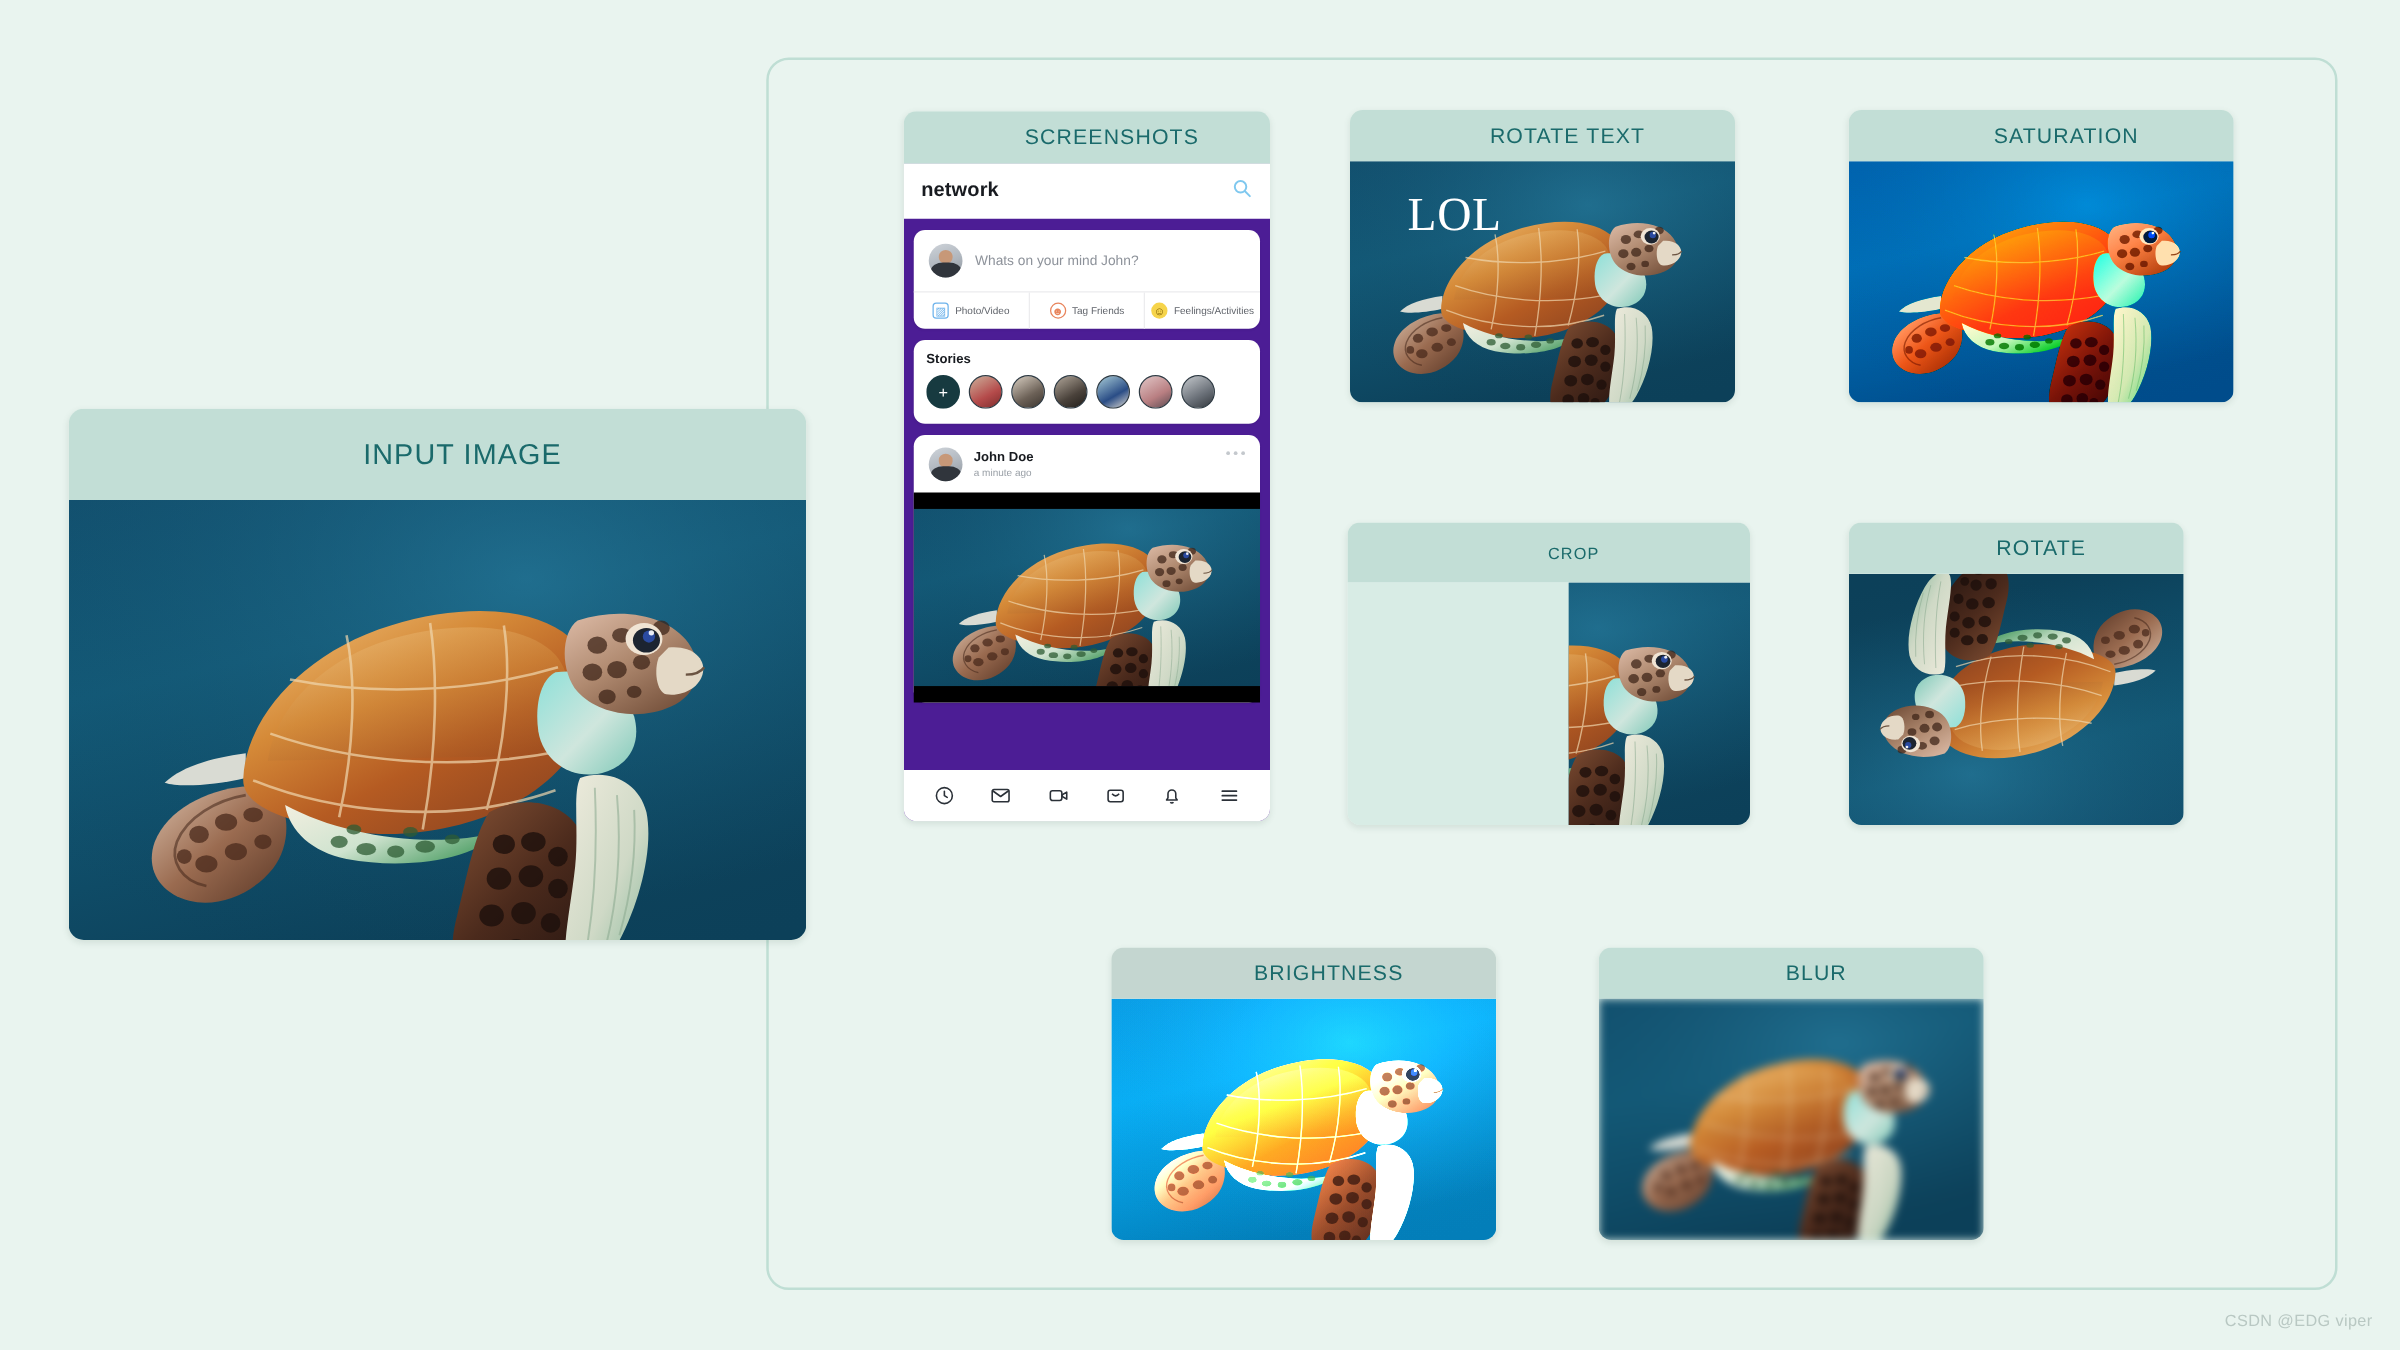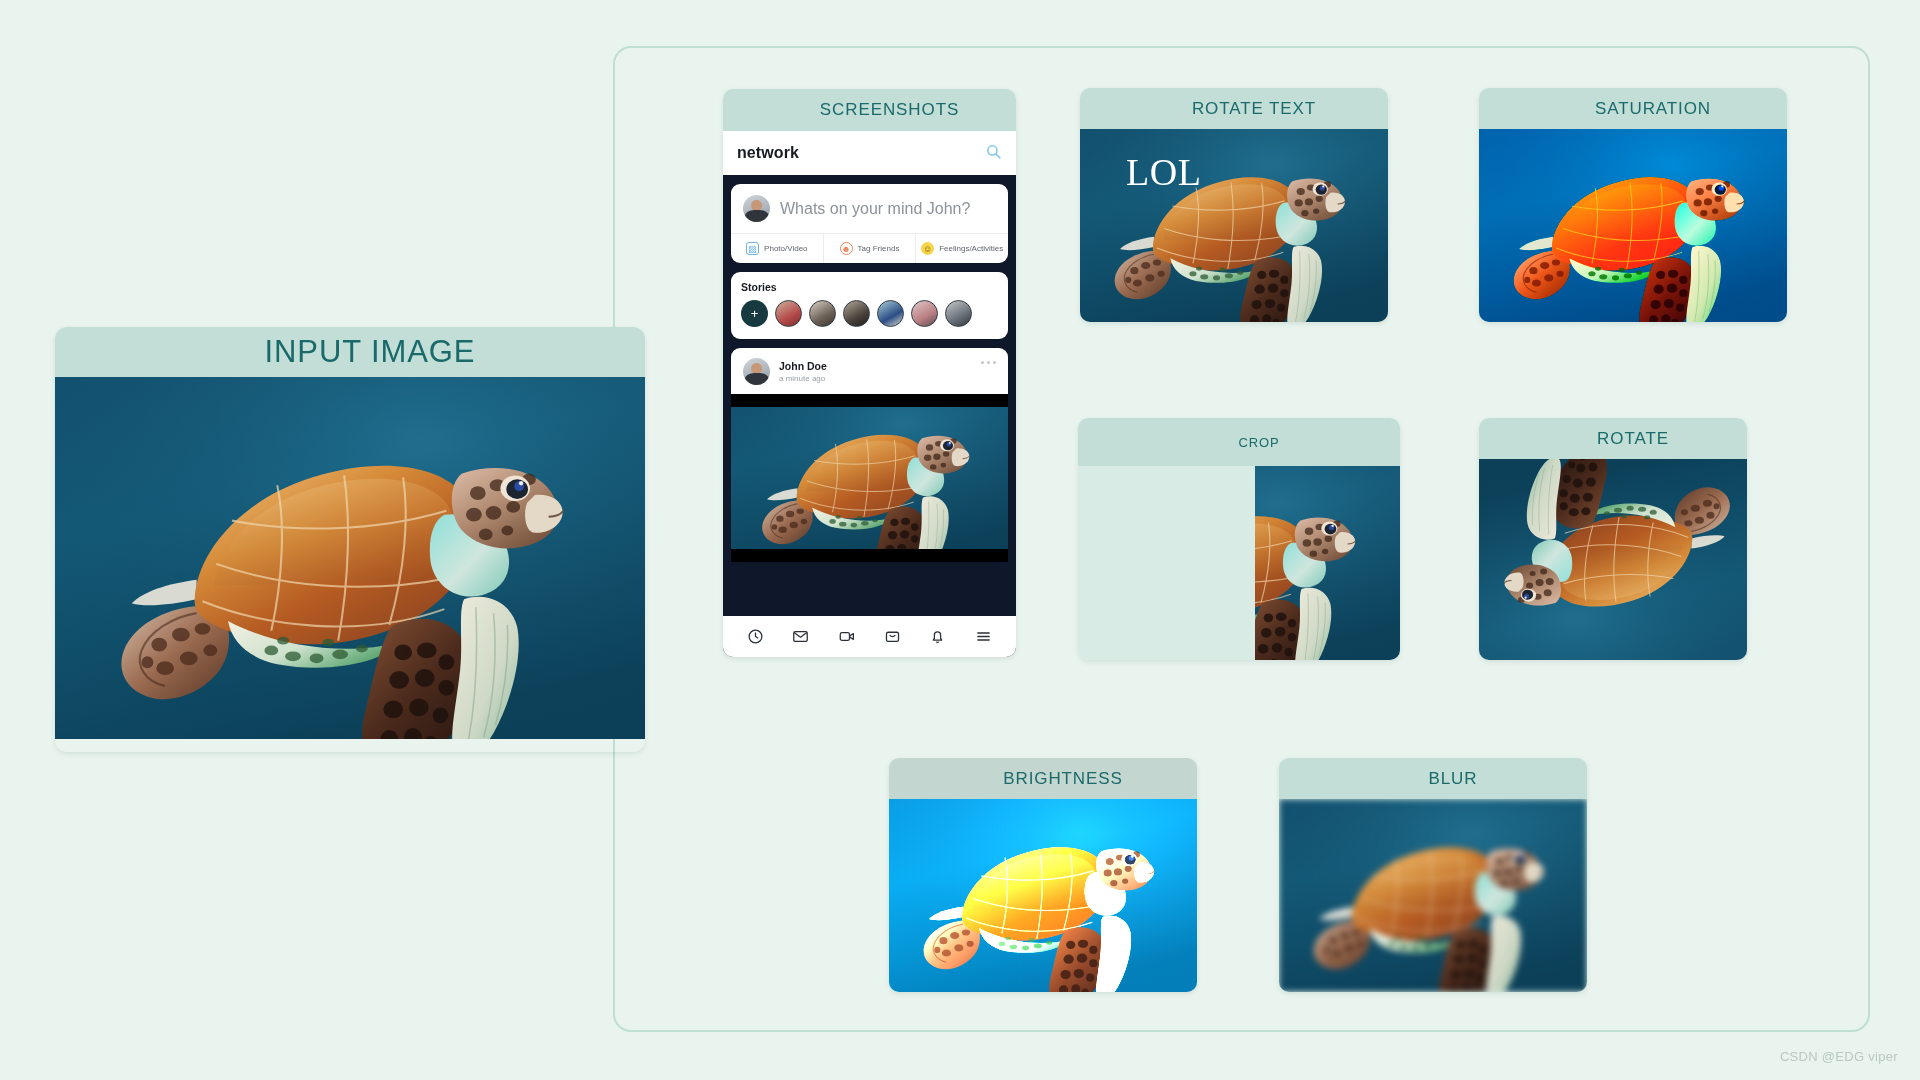--- a/index.html
+++ b/index.html
@@ -30,47 +30,47 @@
     padding-left: 40px;
   }
   .card-body { position: relative; width: 100%; overflow: hidden; background:#d8ece5; }
 
   
   .scene { position: absolute; inset: 0; }
   .scene svg { display: block; width: 100%; height: 100%; }
 
   
   #card-input { left: 55px; top: 327px; width: 590px; height: 425px; border-radius: 12px; }
-  #card-input .card-head { height: 50px; font-size: 31px; }
+  #card-input .card-head { height: 73px; font-size: 23px; }
   #card-input .card-body { height: 362px; }
 
   
   #card-screenshots { left: 723px; top: 89px; width: 293px; height: 568px; }
   #card-screenshots .card-head { height: 42px; font-size: 17px; }
   #card-screenshots .card-body { height: 526px; background: #f2f3f5; }
 
-  .phone { position: absolute; inset: 0; background: #0f172a; display: flex; flex-direction: column; }
+  .phone { position: absolute; inset: 0; background: #4c1d95; display: flex; flex-direction: column; }
   .ph-search {
     background: #fff; height: 44px; flex: 0 0 44px;
     display: flex; align-items: center; justify-content: space-between;
     padding: 0 14px;
   }
   .ph-search .q { font-size: 16px; font-weight: 700; color: #181b20; letter-spacing: .1px; }
   .ph-card { background: #fff; border-radius: 9px; margin: 9px 8px 0; box-shadow: 0 1px 2px rgba(0,0,0,.07); }
   .ph-compose { display: flex; align-items: center; gap: 10px; padding: 11px 12px; }
   .avatar {
     width: 27px; height: 27px; border-radius: 50%; flex: 0 0 27px;
     background: linear-gradient(160deg,#cfd4da 0%,#aeb5bd 55%,#8d949c 100%);
     position: relative; overflow: hidden;
   }
   .avatar::before { content:""; position:absolute; left:50%; top:18%; width:44%; height:40%;
     transform:translateX(-50%); border-radius:50%; background:#c79878; }
   .avatar::after { content:""; position:absolute; left:50%; top:56%; width:90%; height:55%;
     transform:translateX(-50%); border-radius:40% 40% 0 0; background:#30353c; }
-  .ph-compose .hint { font-size: 16px; color: #8d929a; }
+  .ph-compose .hint { font-size: 11px; color: #8d929a; }
   .ph-actions { display: flex; border-top: 1px solid #ececee; }
   .ph-act { flex: 1; display: flex; align-items: center; justify-content: center; gap: 5px;
             padding: 8px 2px; font-size: 8px; color: #60646b; border-right: 1px solid #ececee; }
   .ph-act:last-child { border-right: none; }
   .mini-ic { width: 13px; height: 13px; flex: 0 0 13px; border-radius: 3px;
              display:flex; align-items:center; justify-content:center; font-size: 9px; }
   .ic-photo { border: 1.4px solid #6cb2eb; color:#6cb2eb; }
   .ic-tag   { border: 1.4px solid #e8845c; color:#e8845c; border-radius:50%; }
   .ic-feel  { background:#f6d44b; border-radius:50%; color:#7a5a00; }
   .ph-stories { padding: 9px 10px 12px; }

